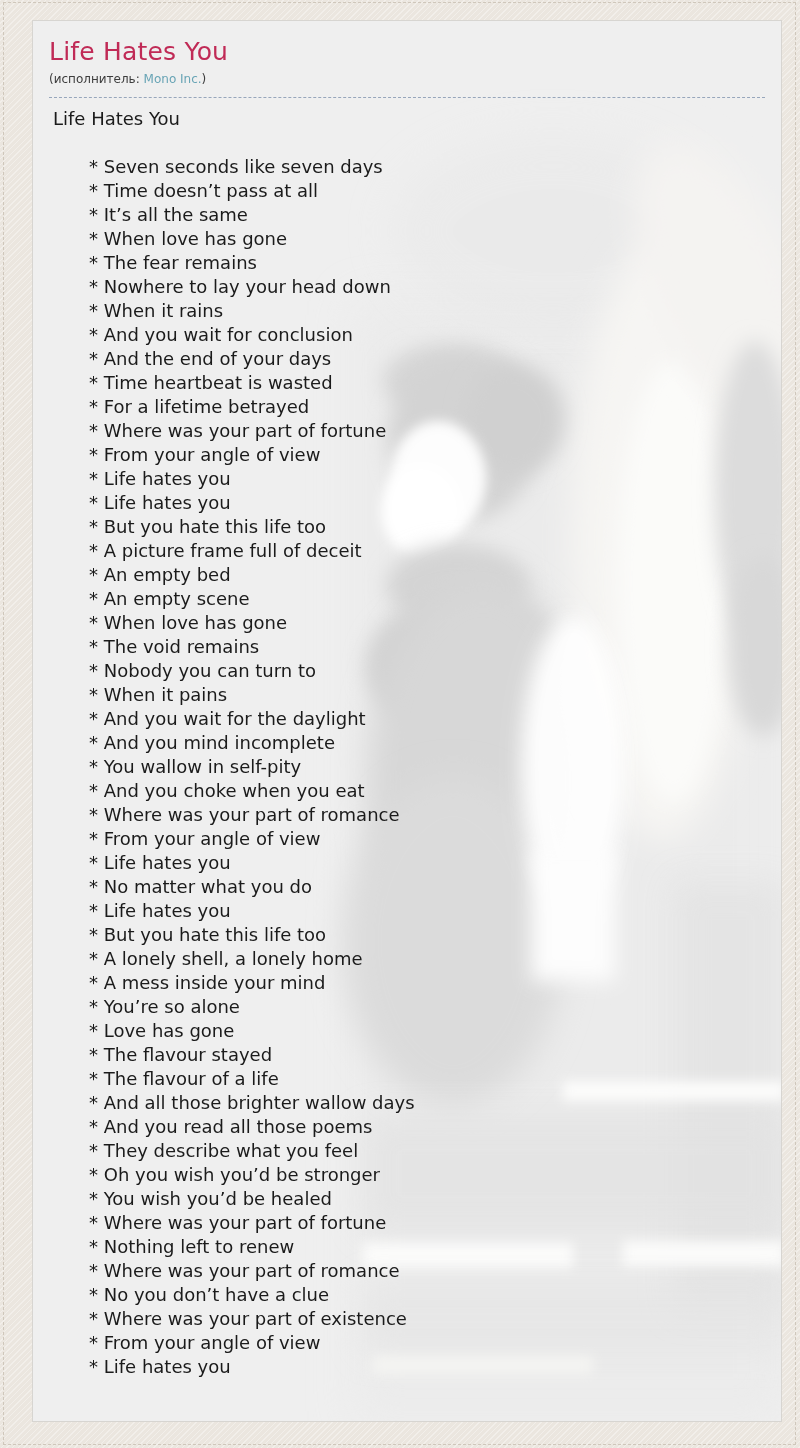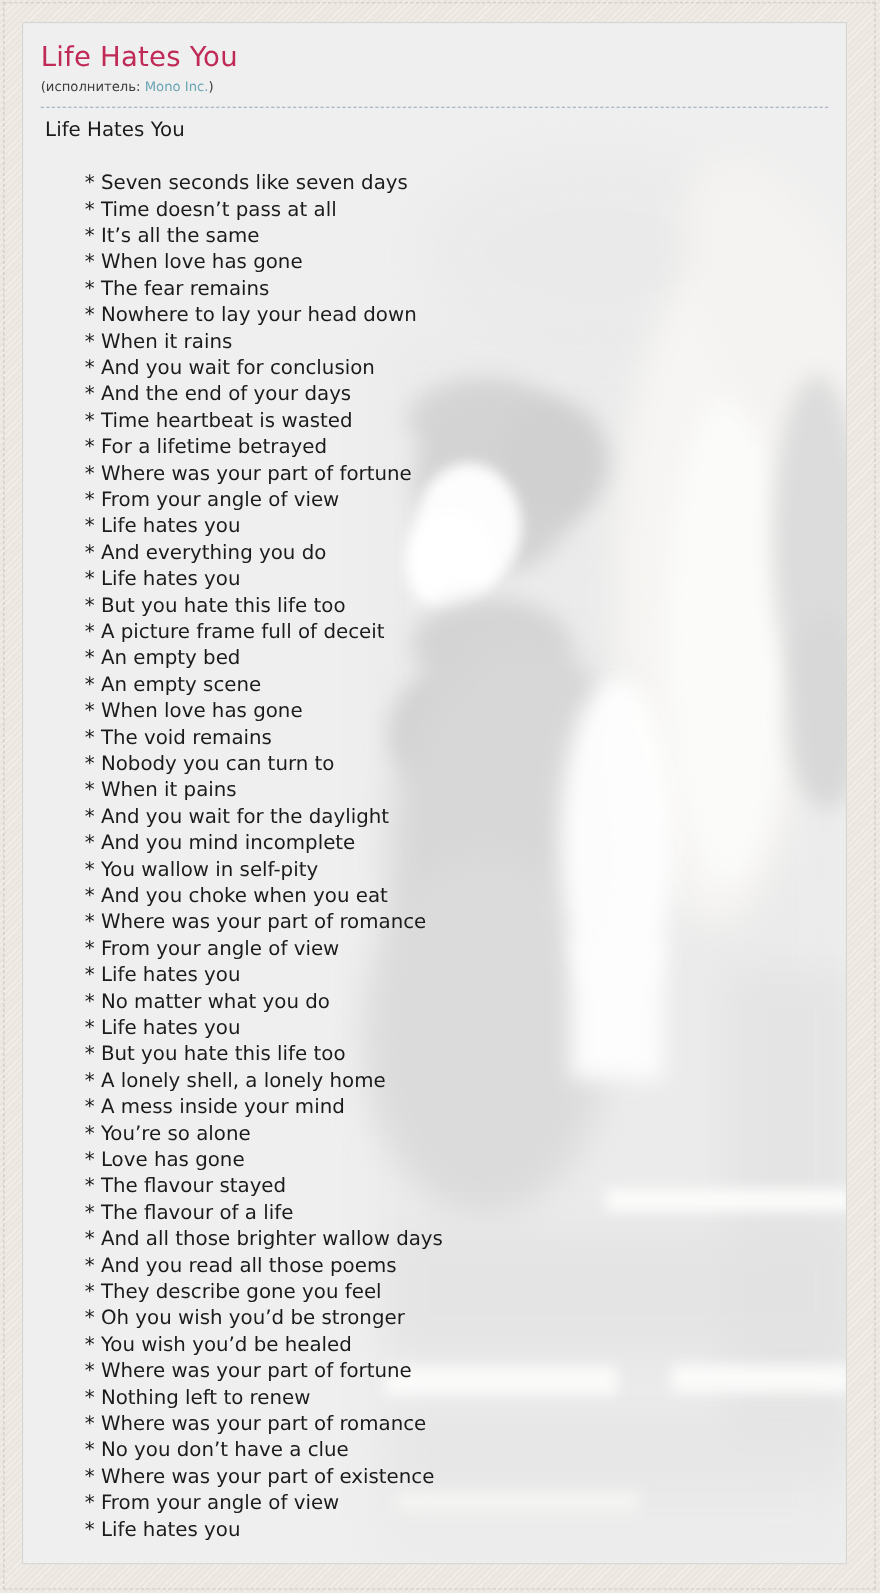--- a/index.html
+++ b/index.html
@@ -13,21 +13,21 @@
     background:
       repeating-linear-gradient(135deg, rgba(255,255,255,.35) 0 1px, rgba(0,0,0,0) 1px 4px),
       #ebe6df;
   }
   .stitch{
     position:absolute;left:3px;top:2px;right:4px;bottom:3px;
     border:1px dashed #cfc7bb;
     pointer-events:none;
   }
   .card{
-    position:absolute;left:20px;top:20px;width:750px;height:1402px;
+    position:absolute;left:32px;top:20px;width:750px;height:1402px;
     background:#efefef;
     border:1px solid #d7d5d1;
     box-sizing:border-box;
     overflow:hidden;
   }
   .bg-art{
     position:absolute;left:0;top:0;width:750px;height:1400px;
     pointer-events:none;
   }
   .header{
@@ -148,21 +148,20 @@
           <div class="lyric-line">* The fear remains</div>
           <div class="lyric-line">* Nowhere to lay your head down</div>
           <div class="lyric-line">* When it rains</div>
           <div class="lyric-line">* And you wait for conclusion</div>
           <div class="lyric-line">* And the end of your days</div>
           <div class="lyric-line">* Time heartbeat is wasted</div>
           <div class="lyric-line">* For a lifetime betrayed</div>
           <div class="lyric-line">* Where was your part of fortune</div>
           <div class="lyric-line">* From your angle of view</div>
           <div class="lyric-line">* Life hates you</div>
-          <div class="lyric-line">* And everything you do</div>
           <div class="lyric-line">* Life hates you</div>
           <div class="lyric-line">* But you hate this life too</div>
           <div class="lyric-line">* A picture frame full of deceit</div>
           <div class="lyric-line">* An empty bed</div>
           <div class="lyric-line">* An empty scene</div>
           <div class="lyric-line">* When love has gone</div>
           <div class="lyric-line">* The void remains</div>
           <div class="lyric-line">* Nobody you can turn to</div>
           <div class="lyric-line">* When it pains</div>
           <div class="lyric-line">* And you wait for the daylight</div>
@@ -176,21 +175,21 @@
           <div class="lyric-line">* Life hates you</div>
           <div class="lyric-line">* But you hate this life too</div>
           <div class="lyric-line">* A lonely shell, a lonely home</div>
           <div class="lyric-line">* A mess inside your mind</div>
           <div class="lyric-line">* You’re so alone</div>
           <div class="lyric-line">* Love has gone</div>
           <div class="lyric-line">* The flavour stayed</div>
           <div class="lyric-line">* The flavour of a life</div>
           <div class="lyric-line">* And all those brighter wallow days</div>
           <div class="lyric-line">* And you read all those poems</div>
-          <div class="lyric-line">* They describe gone you feel</div>
+          <div class="lyric-line">* They describe what you feel</div>
           <div class="lyric-line">* Oh you wish you’d be stronger</div>
           <div class="lyric-line">* You wish you’d be healed</div>
           <div class="lyric-line">* Where was your part of fortune</div>
           <div class="lyric-line">* Nothing left to renew</div>
           <div class="lyric-line">* Where was your part of romance</div>
           <div class="lyric-line">* No you don’t have a clue</div>
           <div class="lyric-line">* Where was your part of existence</div>
           <div class="lyric-line">* From your angle of view</div>
           <div class="lyric-line">* Life hates you</div>
         </div>

